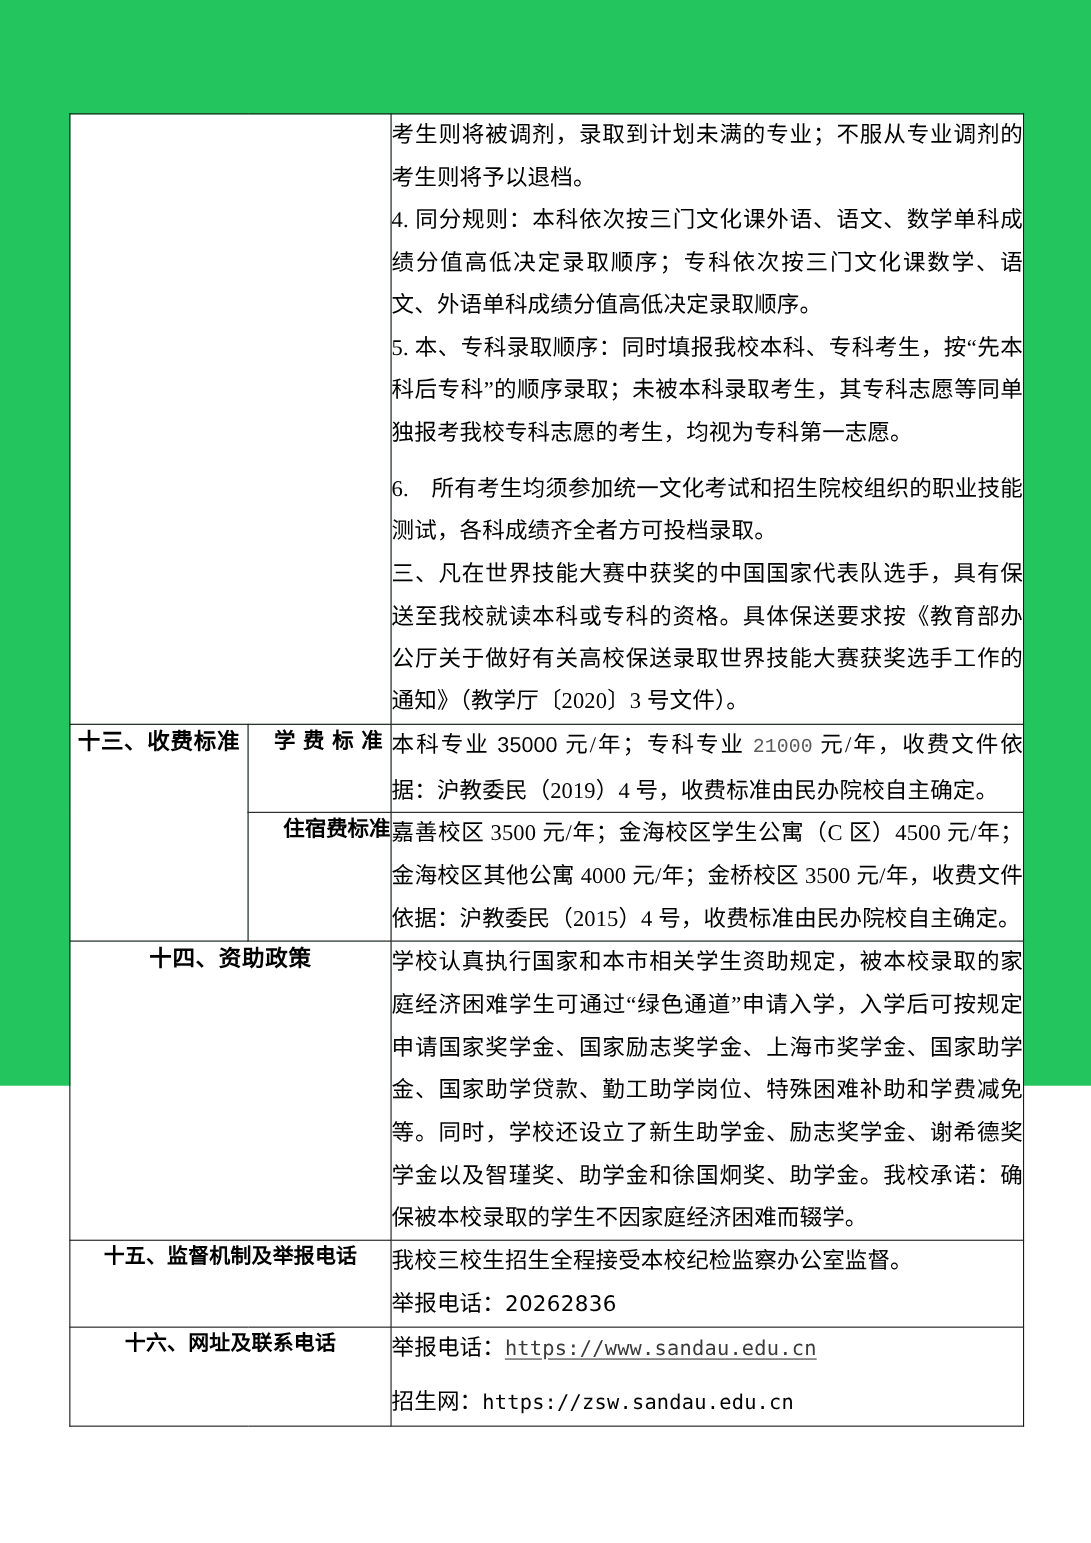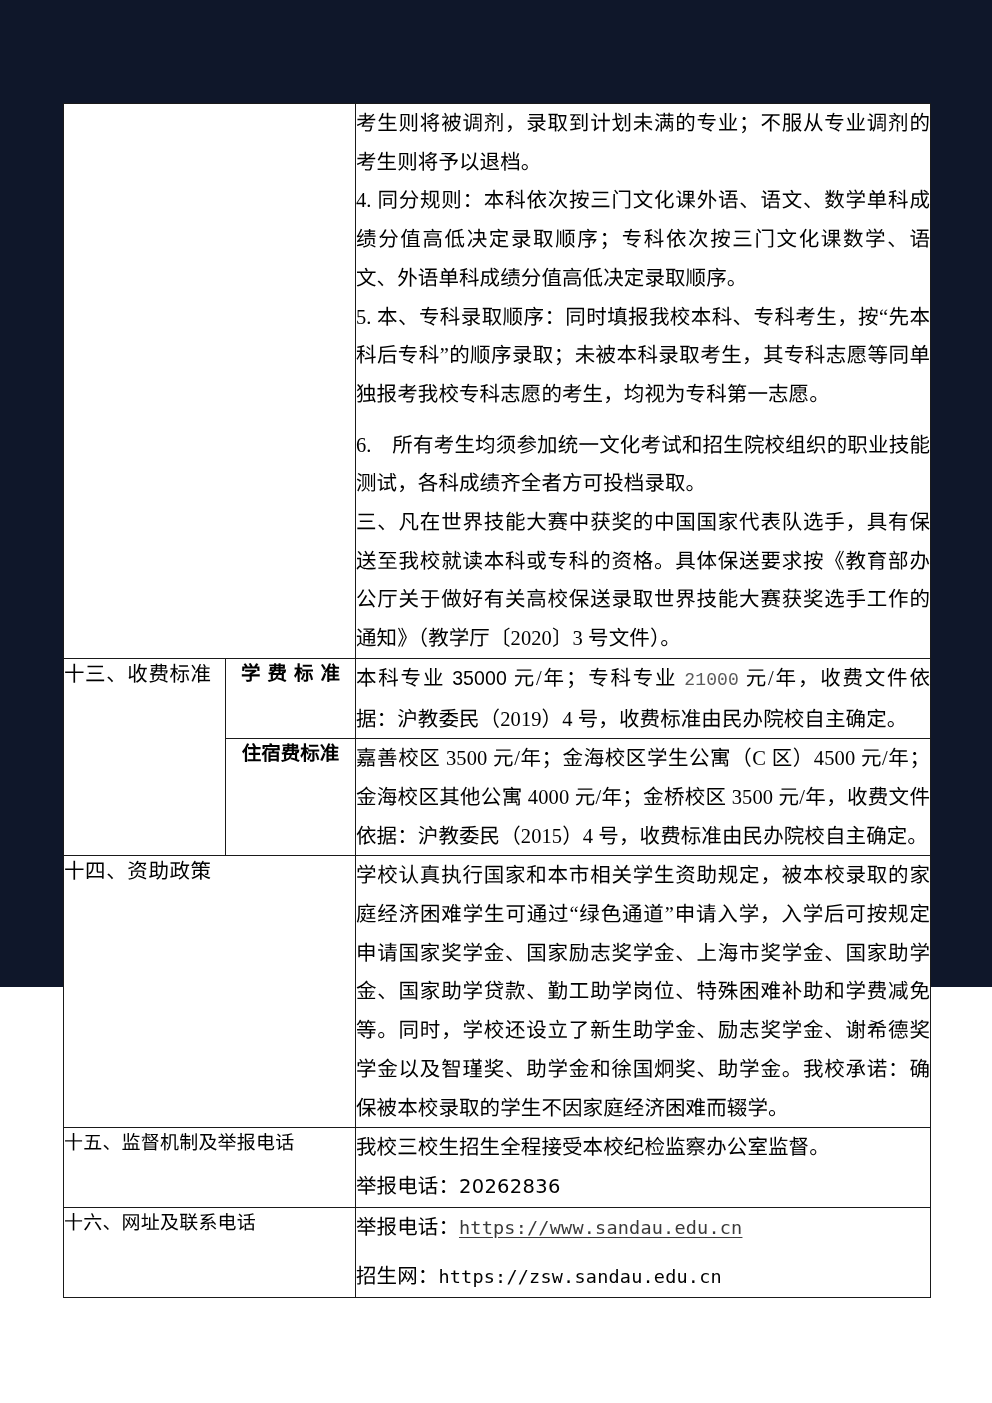--- a/index.html
+++ b/index.html
@@ -13,21 +13,21 @@
     height: 1403px;
     font-family: "Liberation Serif", "DejaVu Serif", serif;
     color: #000000;
     -webkit-font-smoothing: antialiased;
   }
 
   .page {
     position: relative;
     width: 992px;
     height: 987px;
-    background: #0f172a;
+    background: #22c55e;
     box-sizing: border-box;
   }
 
   
   .doc-table {
     position: absolute;
     left: 63px;
     top: 103px;
     width: 867px;
     border-collapse: collapse;
@@ -40,36 +40,37 @@
     background: #ffffff;
   }
 
   
   .col-label   { width: 162px; }
   .col-sublabel{ width: 130px; }
   .col-body    { width: 575px; }
 
   
   .label-cell {
+    text-align: center;
     vertical-align: middle;
     font-family: "DejaVu Sans", "Liberation Sans", sans-serif;
     font-size: 20.5px;
-    font-weight: 400;
+    font-weight: 700;
     letter-spacing: 0.6px;
     line-height: 1.5;
     padding: 6px 4px;
   }
   .label-cell.narrow-label {
     font-size: 19px;
     letter-spacing: 0.2px;
   }
 
   
   .sublabel-cell {
-    text-align: center;
+    text-align: right;
     vertical-align: middle;
     font-family: "DejaVu Sans", "Liberation Sans", sans-serif;
     font-size: 19.5px;
     font-weight: 700;
     line-height: 1.5;
     padding: 6px 8px;
   }
   .sublabel-cell.spaced {
     letter-spacing: 7px;
     text-indent: 7px;

